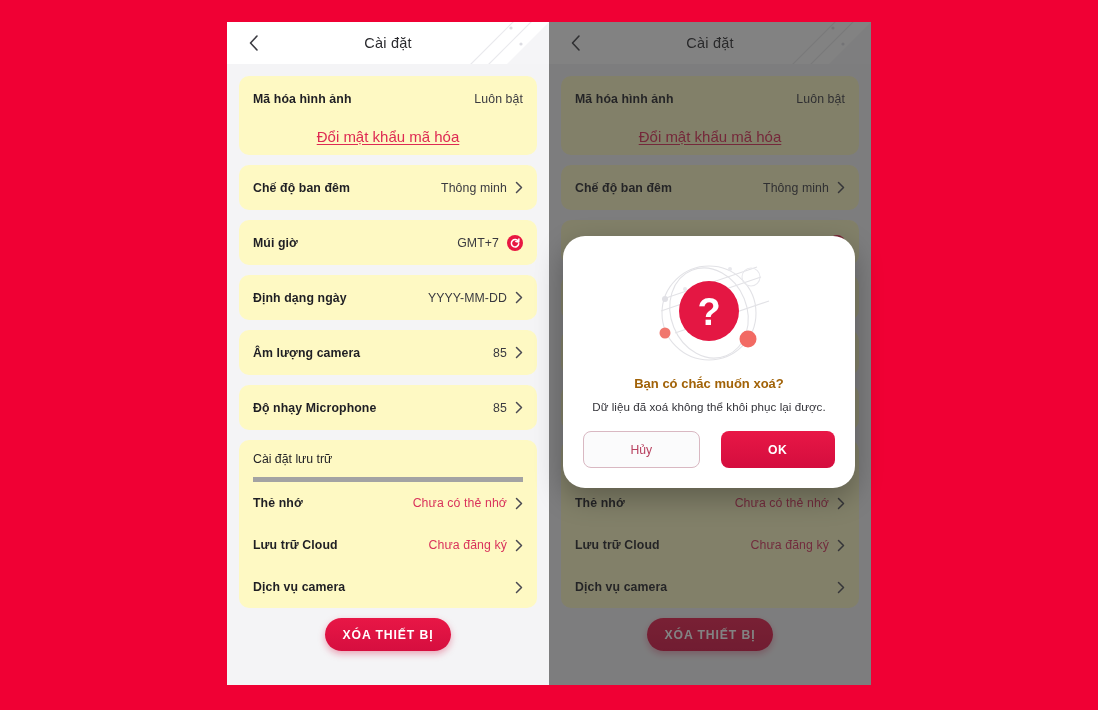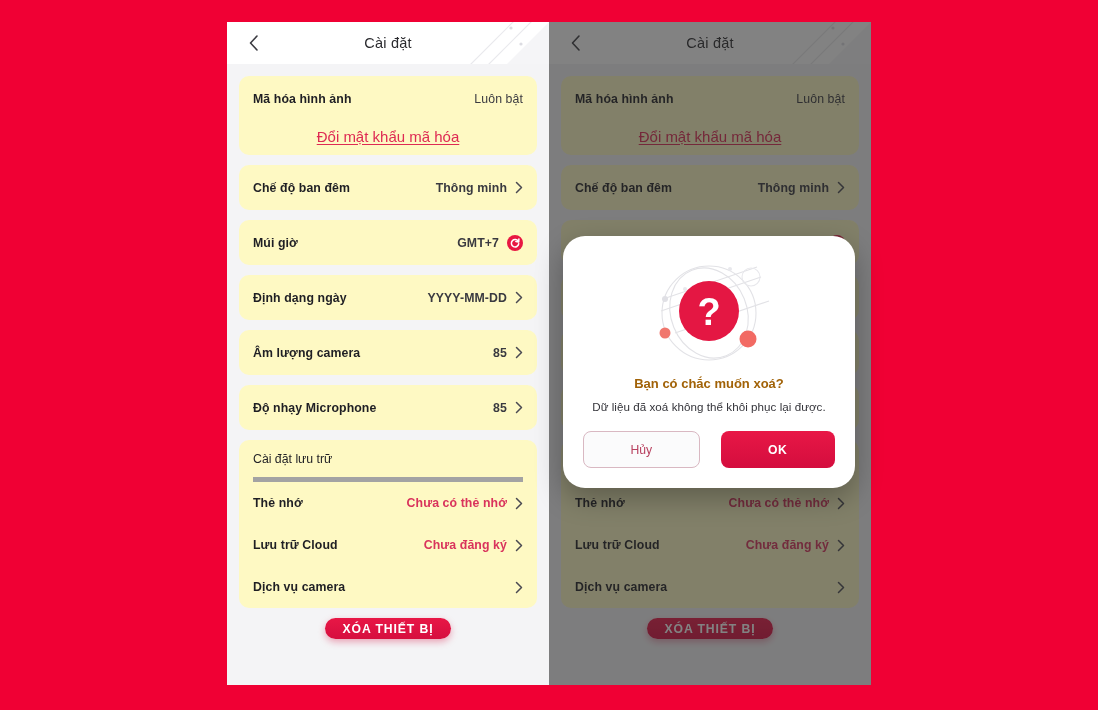--- a/index.html
+++ b/index.html
@@ -73,21 +73,20 @@
   .row-label {
     font-size: 12.3px;
     color: #1F1F24;
     font-weight: bold;
     letter-spacing: .1px;
   }
   .row-right {
     display: flex;
     align-items: center;
     gap: 8px;
-    font-weight: bold;
   }
   .row-value {
     font-size: 12.3px;
     color: #3A3A40;
     letter-spacing: .1px;
   }
   .row-value.muted-red { color: #D9335C; }
   .chev { display: block; }
 
   .link-row {
@@ -118,21 +117,21 @@
   }
   .storage-row { height: 42px; }
 
   
   .del-wrap {
     display: flex;
     justify-content: center;
     margin-top: 8px;
   }
   .del-btn {
-    width: 126px; height: 21px;
+    width: 126px; height: 33px;
     border: none;
     border-radius: 17px;
     background: linear-gradient(180deg,#E81746 0%,#D60E3F 100%);
     color: #FFFFFF;
     font-size: 12.2px;
     font-weight: bold;
     letter-spacing: .9px;
     font-family: "Liberation Sans", sans-serif;
     box-shadow: 0 3px 7px rgba(216,14,63,.35);
     cursor: pointer;

